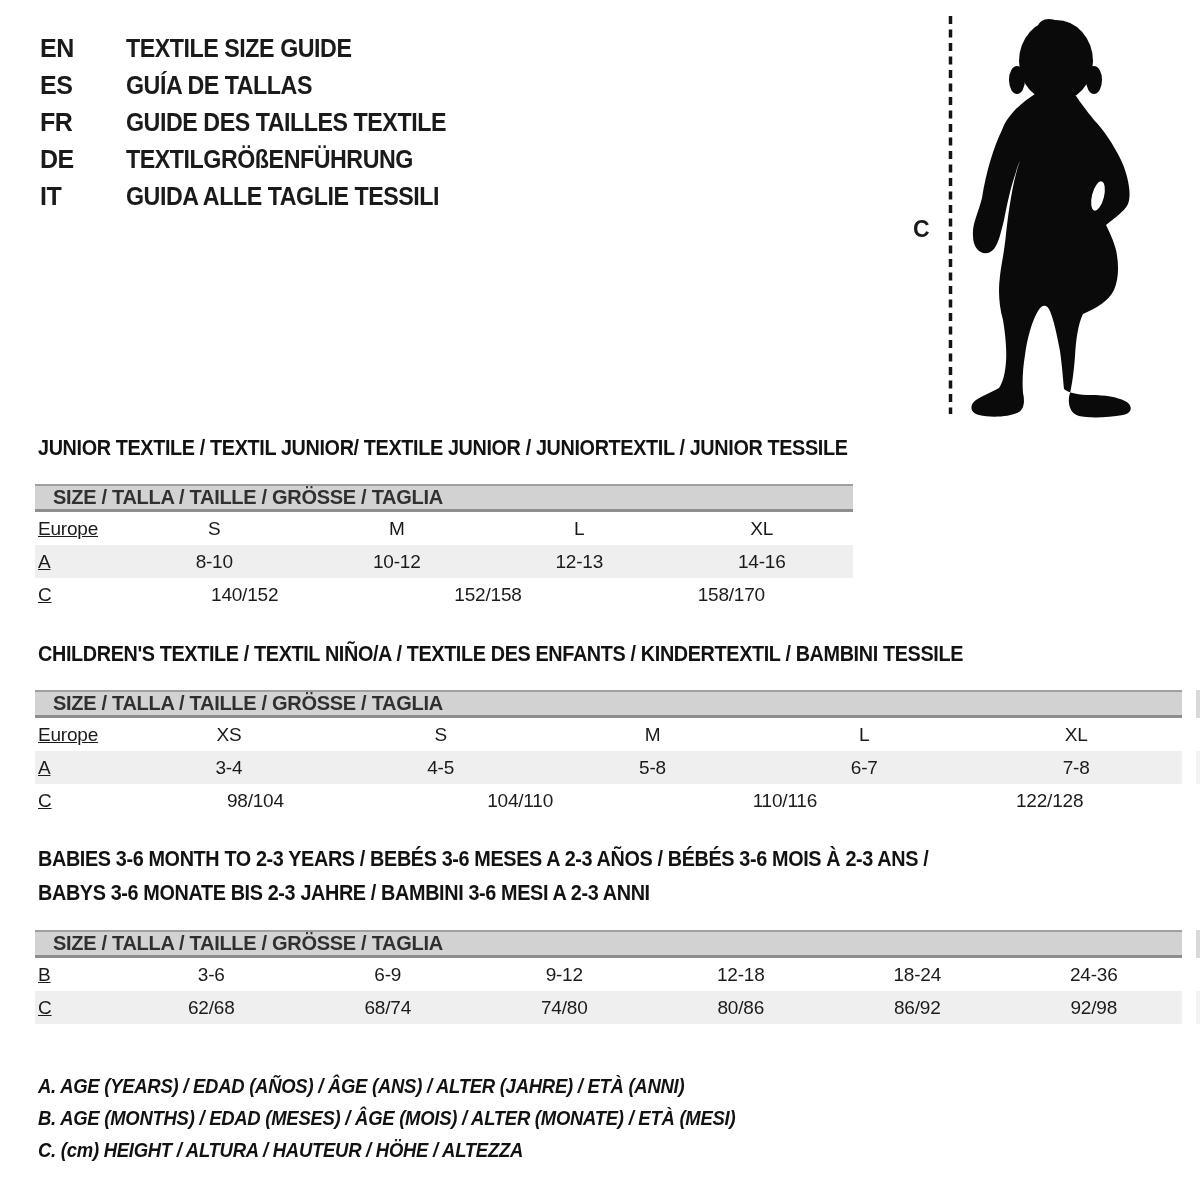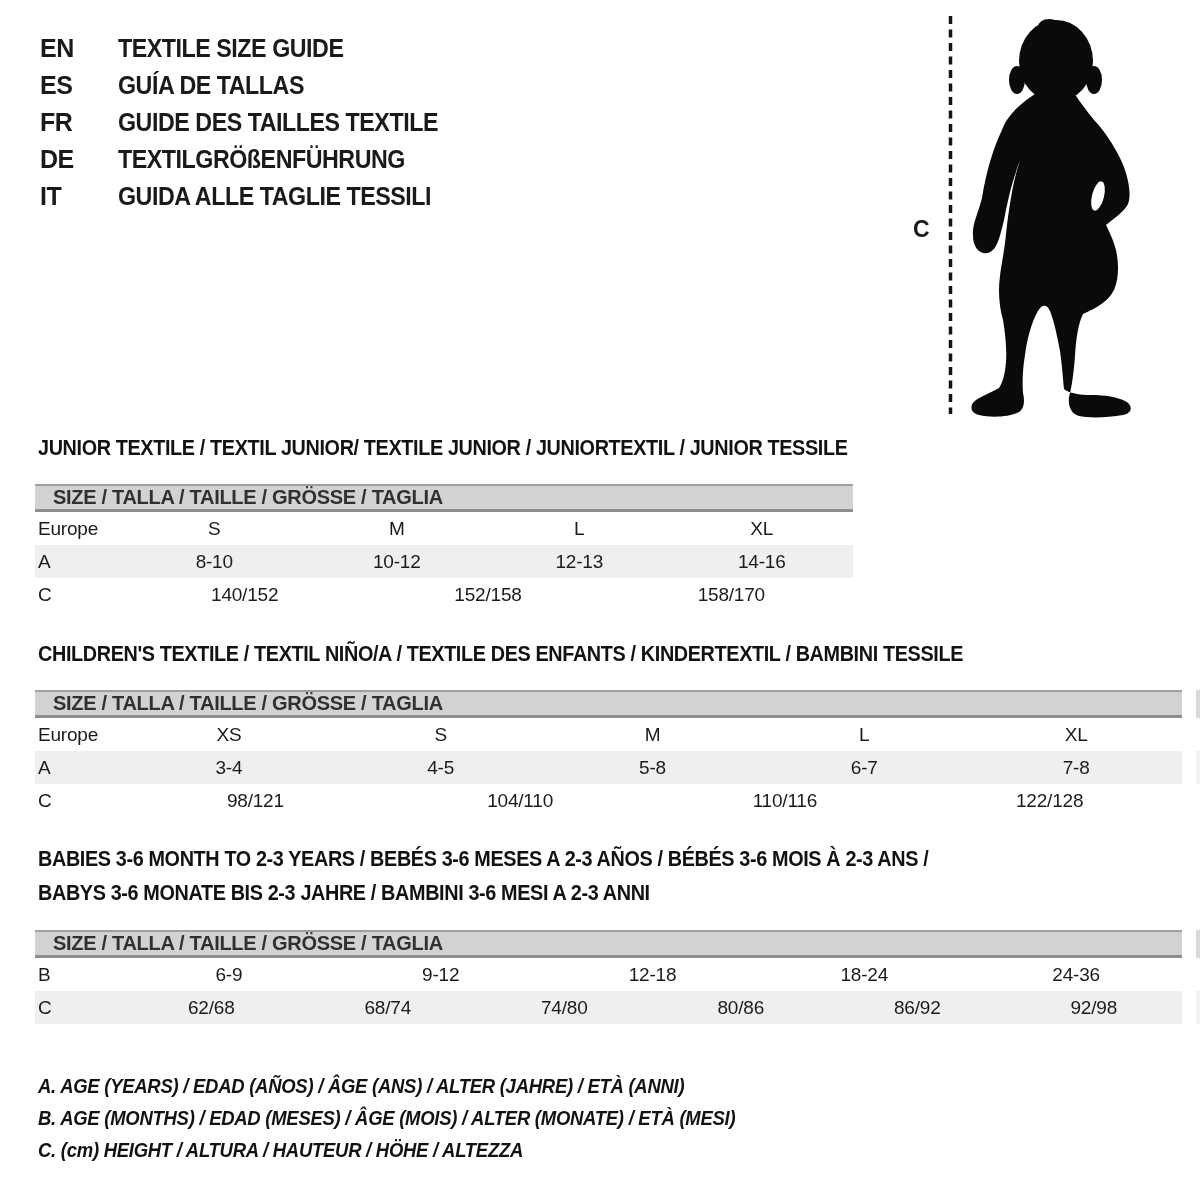--- a/index.html
+++ b/index.html
@@ -2,40 +2,40 @@
 <html><head>
 <meta charset="utf-8">
 <style>
   html,body{margin:0;padding:0;background:#fff;}
   .canvas{
     position:relative;width:1200px;height:1200px;background:#ffffff;overflow:hidden;
     font-family:"Liberation Sans","DejaVu Sans",sans-serif;color:#1a1a1a;
   }
   
   .lang-block{position:absolute;left:40px;top:30px;}
-  .lang-row{display:flex;height:37px;line-height:37px;}
+  .lang-row{display:flex;height:37px;line-height:37px;gap:8px;}
   .lang-code{width:78px;font-size:25px;font-weight:700;letter-spacing:-0.5px;}
   .lang-title{font-size:25px;font-weight:700;letter-spacing:-0.5px;white-space:nowrap;
     transform:scaleX(0.93);transform-origin:0 50%;}
   
   .dash-line{position:absolute;left:947px;top:16px;}
   .c-marker{position:absolute;left:913px;top:216px;font-size:23px;font-weight:700;}
   .silhouette{position:absolute;left:956px;top:14px;}
   
   .sec-title{position:absolute;left:38px;font-size:22px;font-weight:700;letter-spacing:-0.4px;
     white-space:nowrap;transform:scaleX(0.90);transform-origin:0 0;color:#121212;}
   .sec-title.two-line{line-height:34px;}
   
   .size-table{position:absolute;left:35px;}
   .size-bar{height:23px;line-height:23px;background:#d2d2d2;border-top:2px solid #a0a0a0;
     border-bottom:3px solid #8e8e8e;font-size:20px;font-weight:700;color:#303030;
     padding-left:18px;letter-spacing:-0.3px;white-space:nowrap;overflow:hidden;}
   .trow{display:flex;height:33px;line-height:33px;font-size:19px;letter-spacing:-0.2px;color:#1b1b1b;}
   .trow.shaded{background:#efefef;}
-  .tlabel{width:85px;padding-left:3px;}
+  .tlabel{width:85px;padding-left:3px;text-decoration:underline;}
   .tcell{flex:1;text-align:center;}
   
   .sliver{position:absolute;left:1196px;width:4px;}
   .sliver.bar{height:28px;background:#d9d9d9;}
   .sliver.band{height:33px;background:#f2f2f2;}
   
   .legend{position:absolute;left:38px;top:1070px;font-style:italic;}
   .legend-line{height:32px;line-height:32px;font-size:21px;font-weight:700;letter-spacing:-0.3px;
     white-space:nowrap;transform:scaleX(0.88);transform-origin:0 50%;color:#121212;}
 </style>
@@ -158,35 +158,36 @@
     <div class="trow shaded">
       <span class="tlabel">A</span>
       <span class="tcell">3-4</span>
       <span class="tcell">4-5</span>
       <span class="tcell">5-8</span>
       <span class="tcell">6-7</span>
       <span class="tcell">7-8</span>
     </div>
     <div class="trow">
       <span class="tlabel">C</span>
-      <span class="tcell">98/121</span>
+      <span class="tcell">98/104</span>
       <span class="tcell">104/110</span>
       <span class="tcell">110/116</span>
       <span class="tcell">122/128</span>
     </div>
   </div>
 
   <div class="sec-title two-line" style="top:842px;">
     <div>BABIES 3-6 MONTH TO 2-3 YEARS / BEBÉS 3-6 MESES A 2-3 AÑOS / BÉBÉS 3-6 MOIS À 2-3 ANS /</div>
     <div>BABYS 3-6 MONATE BIS 2-3 JAHRE / BAMBINI 3-6 MESI A 2-3 ANNI</div>
   </div>
   <div class="size-table" style="top:930px;width:1147px;">
     <div class="size-bar">SIZE / TALLA / TAILLE / GRÖSSE / TAGLIA</div>
     <div class="trow">
       <span class="tlabel">B</span>
+      <span class="tcell">3-6</span>
       <span class="tcell">6-9</span>
       <span class="tcell">9-12</span>
       <span class="tcell">12-18</span>
       <span class="tcell">18-24</span>
       <span class="tcell">24-36</span>
     </div>
     <div class="trow shaded">
       <span class="tlabel">C</span>
       <span class="tcell">62/68</span>
       <span class="tcell">68/74</span>

